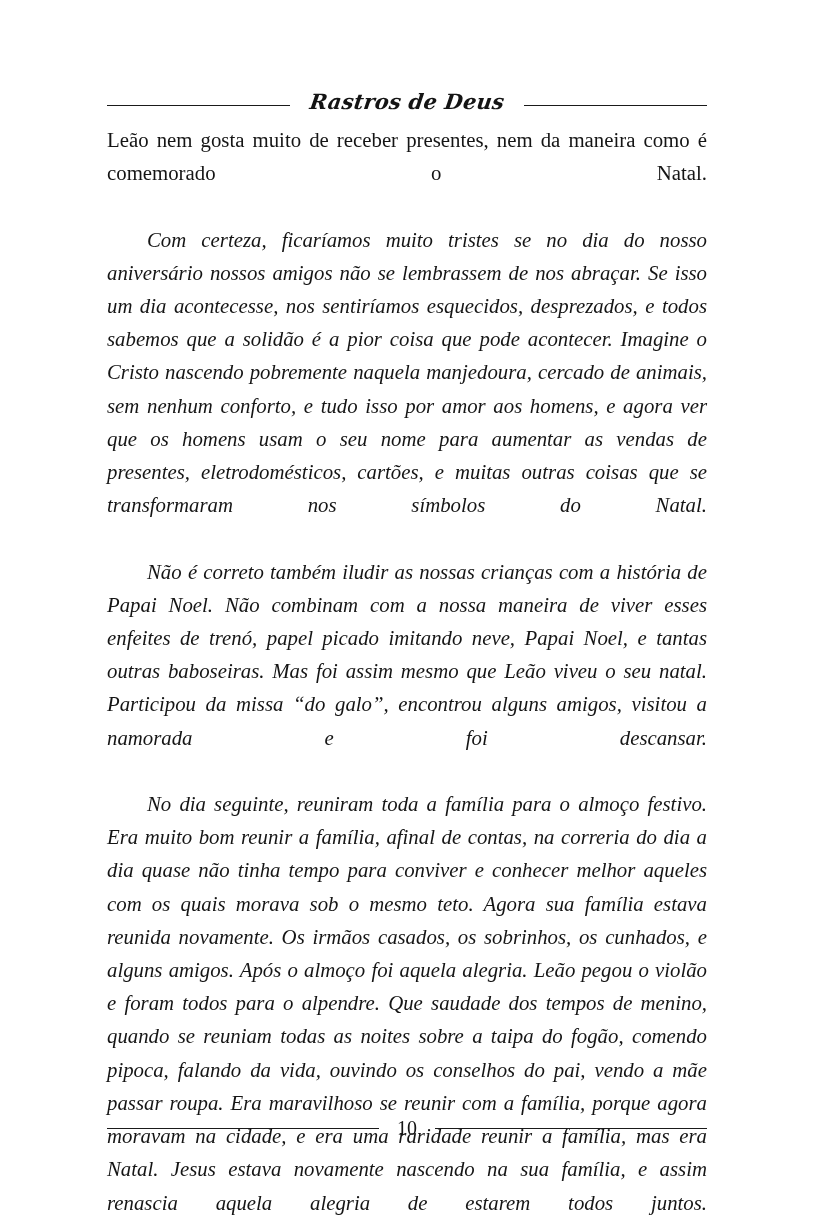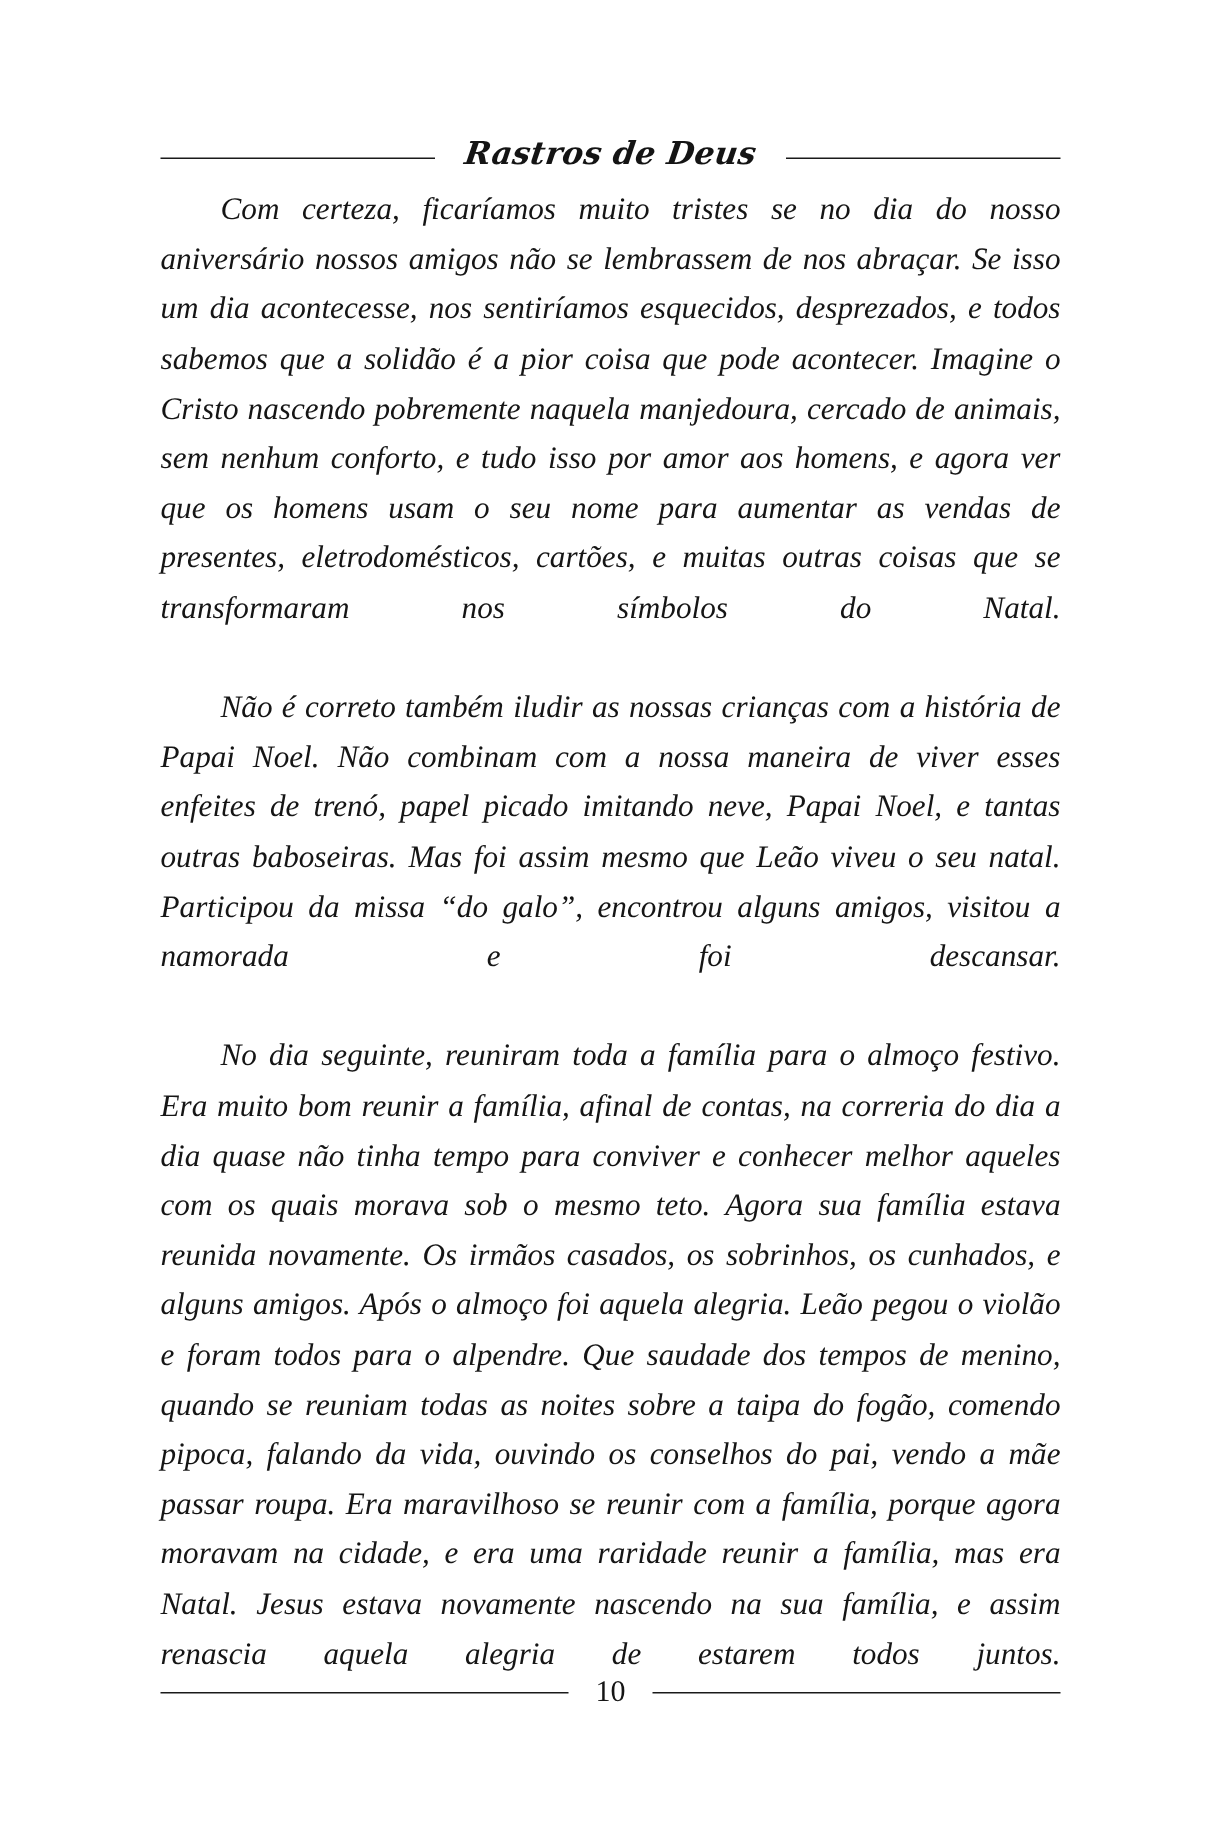--- a/index.html
+++ b/index.html
@@ -120,20 +120,21 @@
 
 <div class="page">
 
   <div class="running-head">
     <span class="head-rule"></span>
     <span class="head-title">Rastros de Deus</span>
     <span class="head-rule"></span>
   </div>
 
   <div class="textblock">
+    <p>Leão nem gosta muito de receber presentes, nem da maneira como é comemorado o Natal.</p>
     <p class="indent">Com certeza, ficaríamos muito tristes se no dia do nosso aniversário nossos amigos não se lembrassem de nos abraçar. Se isso um dia acontecesse, nos sentiríamos esquecidos, desprezados, e todos sabemos que a solidão é a pior coisa que pode acontecer. Imagine o Cristo nascendo pobremente naquela manjedoura, cercado de animais, sem nenhum conforto, e tudo isso por amor aos homens, e agora ver que os homens usam o seu nome para aumentar as vendas de presentes, eletrodomésticos, cartões, e muitas outras coisas que se transformaram nos símbolos do Natal.</p>
     <p class="indent">Não é correto também iludir as nossas crianças com a história de Papai Noel. Não combinam com a nossa maneira de viver esses enfeites de trenó, papel picado imitando neve, Papai Noel, e tantas outras baboseiras. Mas foi assim mesmo que Leão viveu o seu natal. Participou da missa “do galo”, encontrou alguns amigos, visitou a namorada e foi descansar.</p>
     <p class="indent">No dia seguinte, reuniram toda a família para o almoço festivo. Era muito bom reunir a família, afinal de contas, na correria do dia a dia quase não tinha tempo para conviver e conhecer melhor aqueles com os quais morava sob o mesmo teto. Agora sua família estava reunida novamente. Os irmãos casados, os sobrinhos, os cunhados, e alguns amigos. Após o almoço foi aquela alegria. Leão pegou o violão e foram todos para o alpendre. Que saudade dos tempos de menino, quando se reuniam todas as noites sobre a taipa do fogão, comendo pipoca, falando da vida, ouvindo os conselhos do pai, vendo a mãe passar roupa. Era maravilhoso se reunir com a família, porque agora moravam na cidade, e era uma raridade reunir a família, mas era Natal. Jesus estava novamente nascendo na sua família, e assim renascia aquela alegria de estarem todos juntos.</p>
 
   </div>
 
   <div class="folio">
     <span class="folio-rule"></span>
     <span class="folio-number">10</span>
     <span class="folio-rule"></span>

